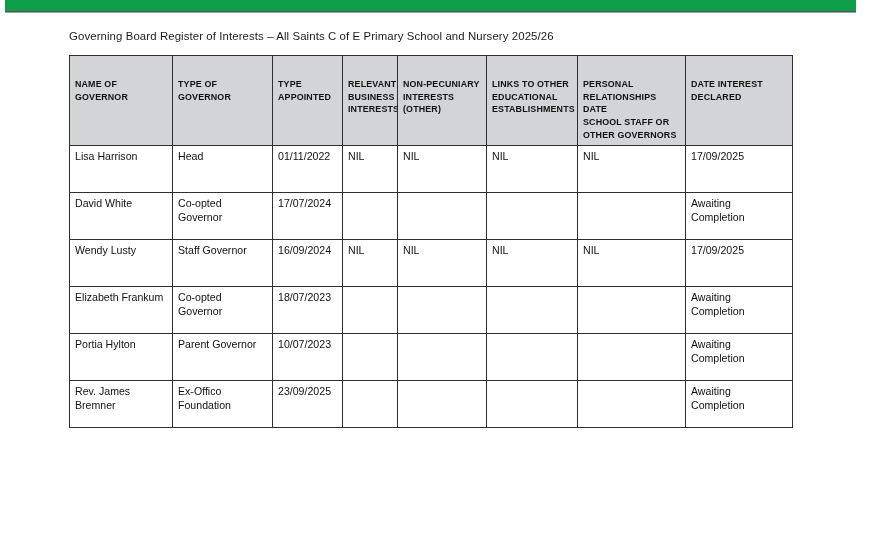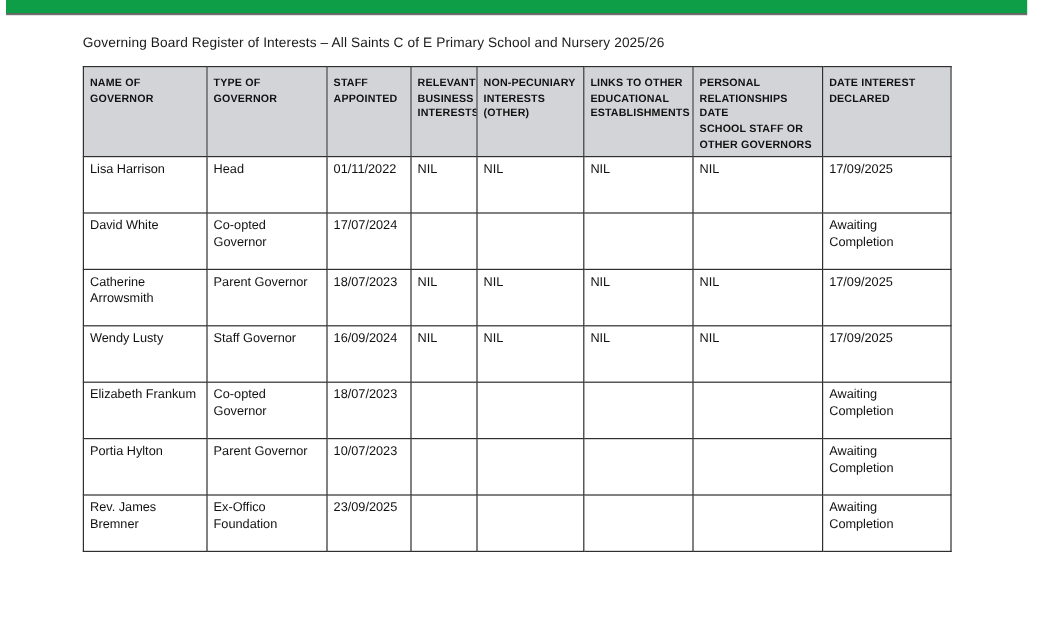--- a/index.html
+++ b/index.html
@@ -77,21 +77,21 @@
     text-align: left;
     overflow: hidden;
   }
   .reg-table thead th {
     background: #d2d4d8;
     font-weight: bold;
     font-size: 8.9px;
     line-height: 1.42;
     letter-spacing: .15px;
     height: 55px;
-    padding-top: 7px;
+    padding-top: 22px;
     margin-top: 31px;
   }
   .reg-table thead th.ctr { }
   
   col.c-name  { width: 103px; }
   col.c-type  { width: 100px; }
   col.c-date  { width:  70px; }
   col.c-rbi   { width:  55px; }
   col.c-npi   { width:  89px; }
   col.c-links { width:  91px; }
@@ -140,21 +140,21 @@
     <thead>
       <tr>
         <th>
           <span class="cell-line">NAME OF</span>
           <span class="cell-line">GOVERNOR</span>
         </th>
         <th>
           <span class="cell-line">TYPE OF GOVERNOR</span>
         </th>
         <th>
-          <span class="cell-line">STAFF</span>
+          <span class="cell-line">TYPE</span>
           <span class="cell-line">APPOINTED</span>
         </th>
         <th class="ctr">
           <span class="cell-line">RELEVANT</span>
           <span class="cell-line">BUSINESS</span>
           <span class="cell-line">INTERESTS</span>
         </th>
         <th class="ctr">
           <span class="cell-line">NON-PECUNIARY</span>
           <span class="cell-line">INTERESTS</span>
@@ -203,36 +203,20 @@
         <td>17/07/2024</td>
         <td></td>
         <td></td>
         <td></td>
         <td></td>
         <td>
           <span class="cell-line">Awaiting</span>
           <span class="cell-line">Completion</span>
         </td>
       </tr>
-      <tr class="tall">
-        <td>Catherine Arrowsmith</td>
-        <td>
-          <span class="cell-line">Parent Governor</span>
-          <span class="cell-line"></span>
-        </td>
-        <td>18/07/2023</td>
-        <td>NIL</td>
-        <td>NIL</td>
-        <td>NIL</td>
-        <td>NIL</td>
-        <td>
-          <span class="cell-line">17/09/2025</span>
-          <span class="cell-line"></span>
-        </td>
-      </tr>
       <tr>
         <td>Wendy Lusty</td>
         <td>
           <span class="cell-line">Staff Governor</span>
           <span class="cell-line"></span>
         </td>
         <td>16/09/2024</td>
         <td>NIL</td>
         <td>NIL</td>
         <td>NIL</td>

